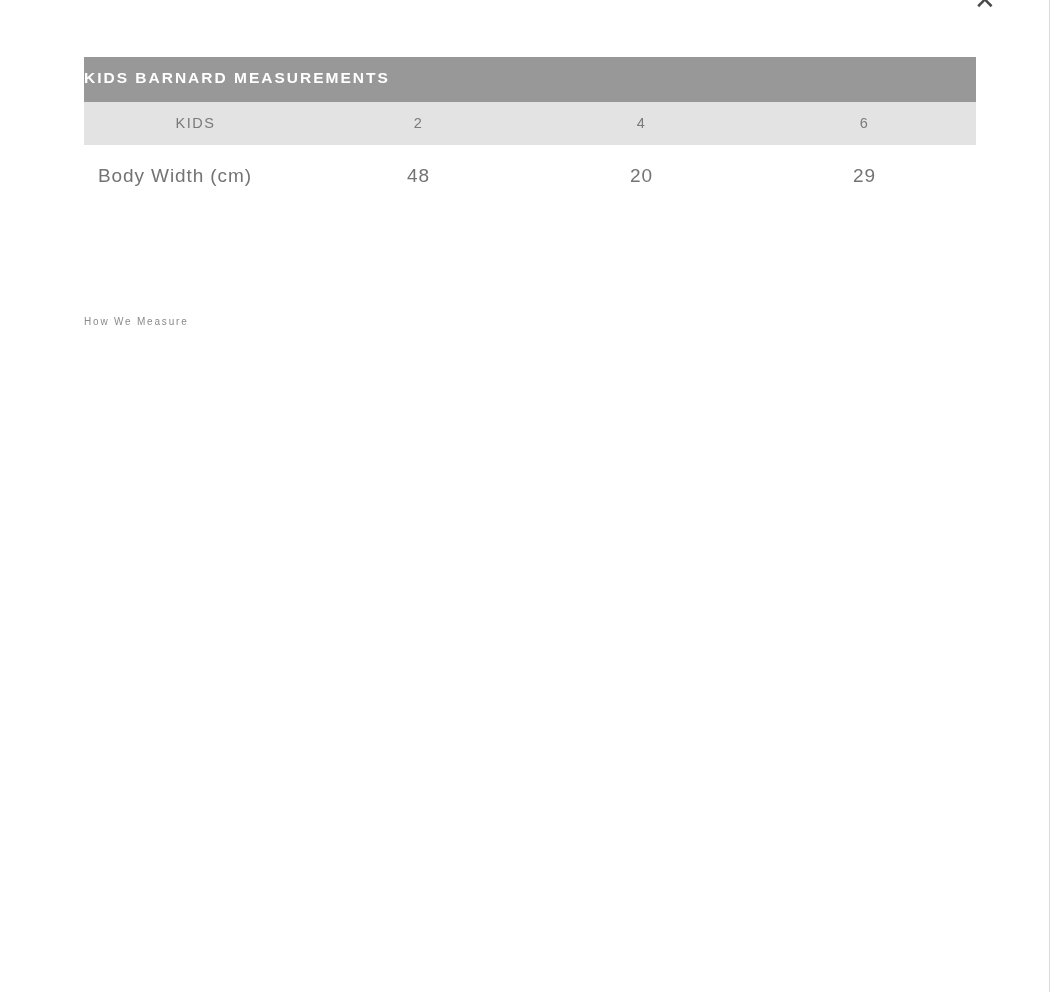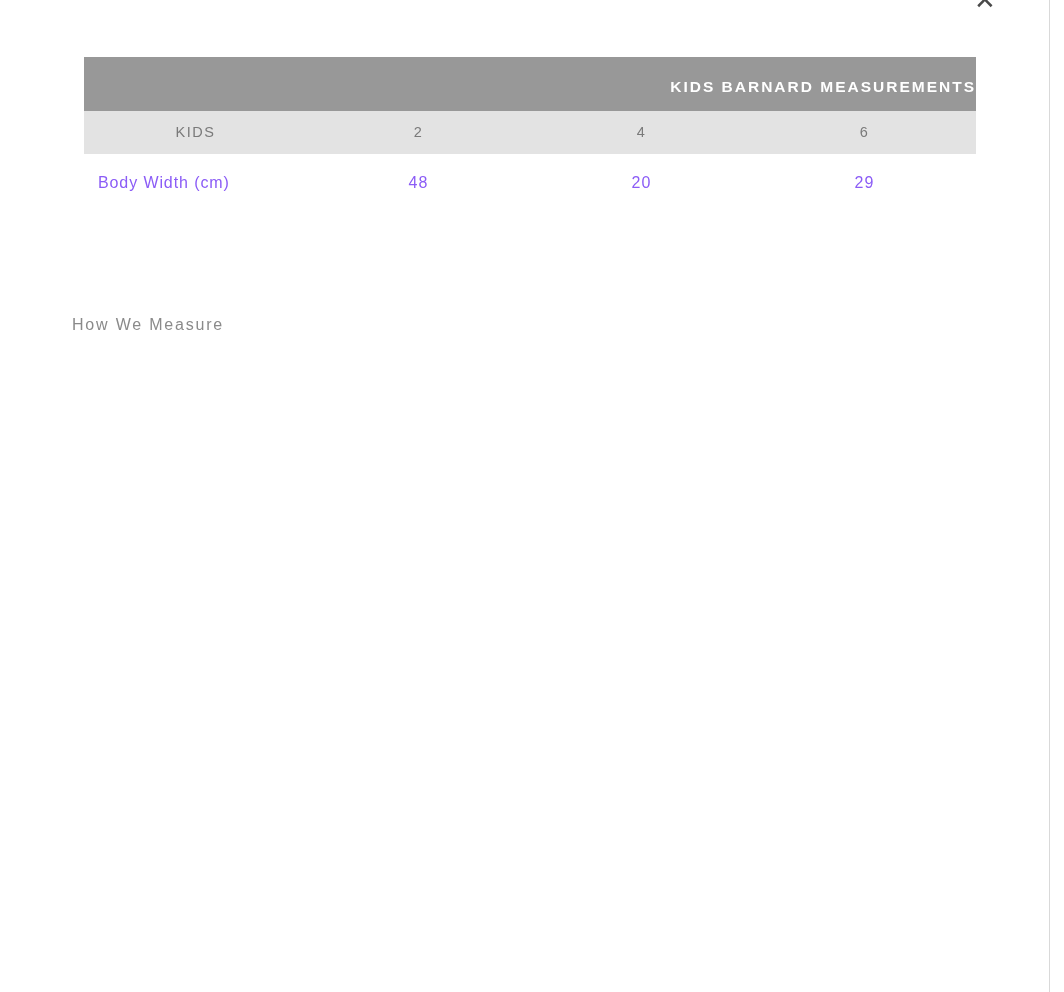--- a/index.html
+++ b/index.html
@@ -50,53 +50,53 @@
     border-collapse: collapse;
     width: 100%;
     table-layout: fixed;
   }
   table.size-table thead tr.title-row th {
     background: #989898;
     color: #ffffff;
     font-size: 15.5px;
     letter-spacing: 2.0px;
     font-weight: bold;
-    text-align: right;
-    padding: 21px 0 15px 0;
+    text-align: left;
+    padding: 12px 0 15px 0;
   }
   table.size-table thead tr.header-row th {
     background: #e3e3e3;
     color: #7a7a7a;
     font-size: 14.5px;
     letter-spacing: 1.6px;
     font-weight: normal;
     text-align: center;
     padding: 13px 0 14px 0;
   }
   table.size-table thead tr.header-row th.label-col {
     text-align: center;
   }
   table.size-table tbody td {
-    font-size: 16px;
-    color: #8b5cf6;
+    font-size: 19px;
+    color: #737373;
     letter-spacing: 1.0px;
     text-align: center;
     padding: 20px 0 20px 0;
     background: #ffffff;
   }
   table.size-table tbody td.label-col {
     text-align: left;
     padding-left: 14px;
     letter-spacing: 0.9px;
   }
   .how-we-measure {
     position: absolute;
-    left: 72px;
+    left: 84px;
     top: 316px;
-    font-size: 16px;
+    font-size: 10px;
     letter-spacing: 1.8px;
     color: #8a8a8a;
   }
   .diagram {
     position: absolute;
     left: 220px;
     top: 360px;
     width: 620px;
     height: 620px;
   }

